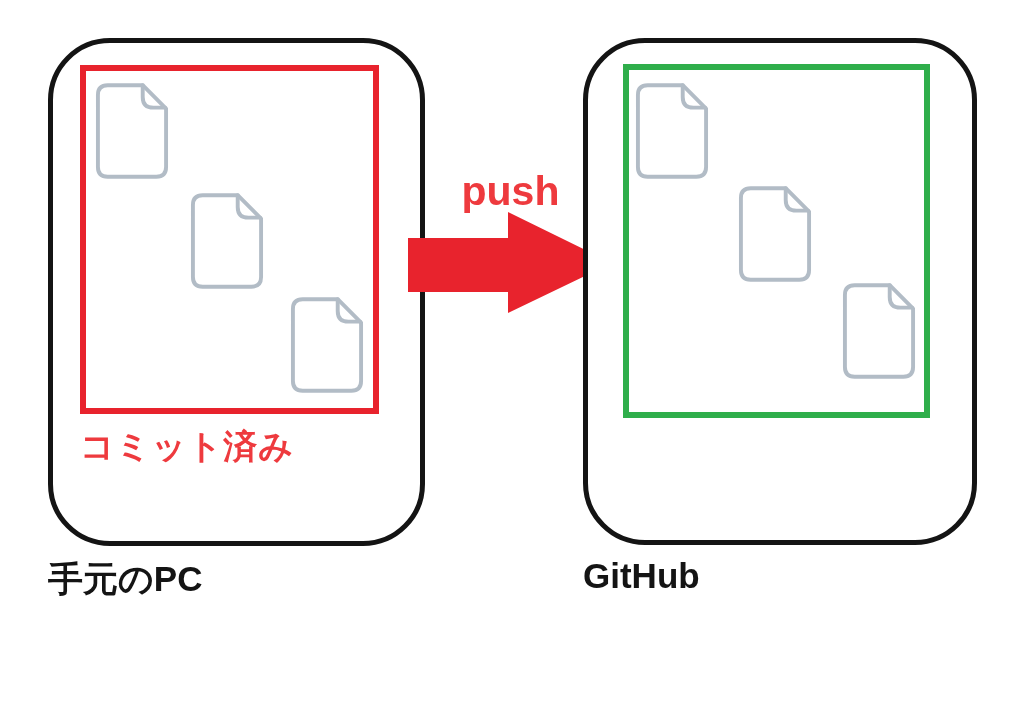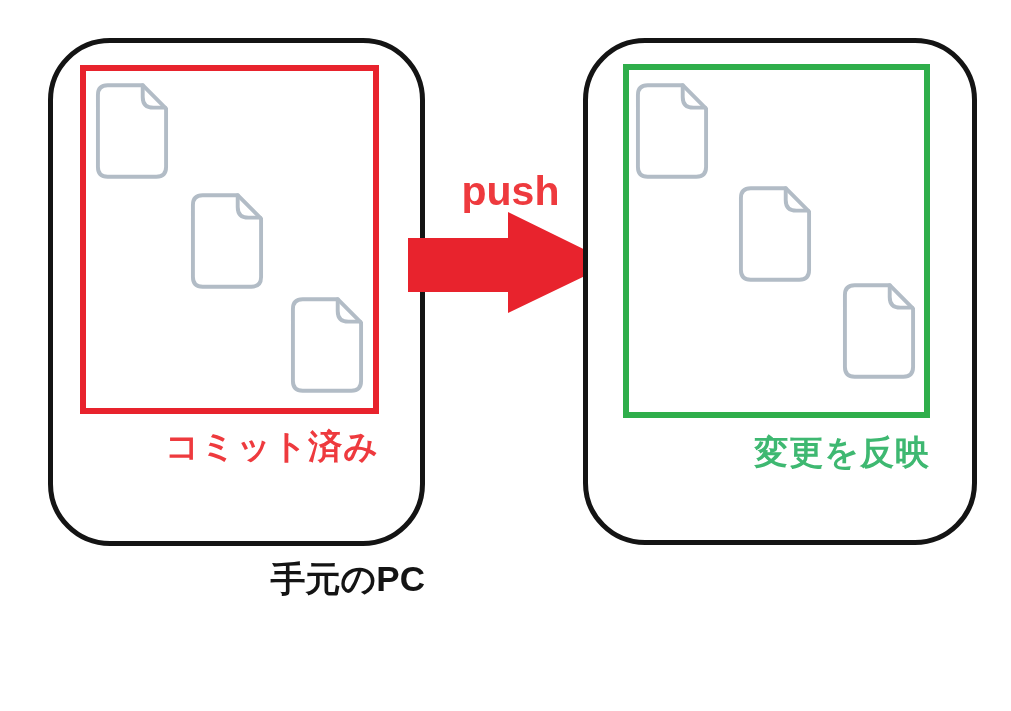--- a/index.html
+++ b/index.html
@@ -35,33 +35,33 @@
     position: absolute;
     width: 74px;
     height: 98px;
   }
   .doc svg { display: block; width: 100%; height: 100%; }
 
   .box-label {
     position: absolute;
     font-size: 34px;
     font-weight: bold;
-    text-align: right;
+    text-align: left;
     letter-spacing: 1px;
     white-space: nowrap;
   }
   .box-label.red-text   { left: 80px;  top: 424px; width: 299px; color: var(--red-text, #ee3a3e); }
   .box-label.green-text { left: 623px; top: 430px; width: 307px; color: var(--green-text, #3eb871); }
 
   .panel-title {
     position: absolute;
     font-size: 35px;
     font-weight: bold;
     color: var(--ink, #1a1a1a);
-    text-align: right;
+    text-align: left;
     white-space: nowrap;
   }
   .panel-title.left  { left: 48px;  top: 556px; width: 377px; }
   .panel-title.right { left: 583px; top: 556px; width: 394px; }
 
   .arrow-wrap {
     position: absolute;
     left: 408px;
     top: 212px;
     width: 205px;
@@ -132,15 +132,15 @@
       <path d="M49 3 V15 Q49 26 60 26 H72" fill="none" stroke="var(--doc-stroke,#b2bcc6)" stroke-width="4" stroke-linejoin="round" stroke-linecap="round"></path>
     </svg>
   </div>
   <div class="doc" style="left:842px; top:282px;">
     <svg viewBox="0 0 76 100">
       <path d="M13 3 H49 L73 27 V87 Q73 97 63 97 H13 Q3 97 3 87 V13 Q3 3 13 3 Z" fill="#ffffff" stroke="var(--doc-stroke,#b2bcc6)" stroke-width="4" stroke-linejoin="round"></path>
       <path d="M49 3 V15 Q49 26 60 26 H72" fill="none" stroke="var(--doc-stroke,#b2bcc6)" stroke-width="4" stroke-linejoin="round" stroke-linecap="round"></path>
     </svg>
   </div>
 
-  <div class="box-label green-text">変更を反映</div>
+  <div class="panel-title right">GitHub</div>
 
 </div>
 
 </body></html>

